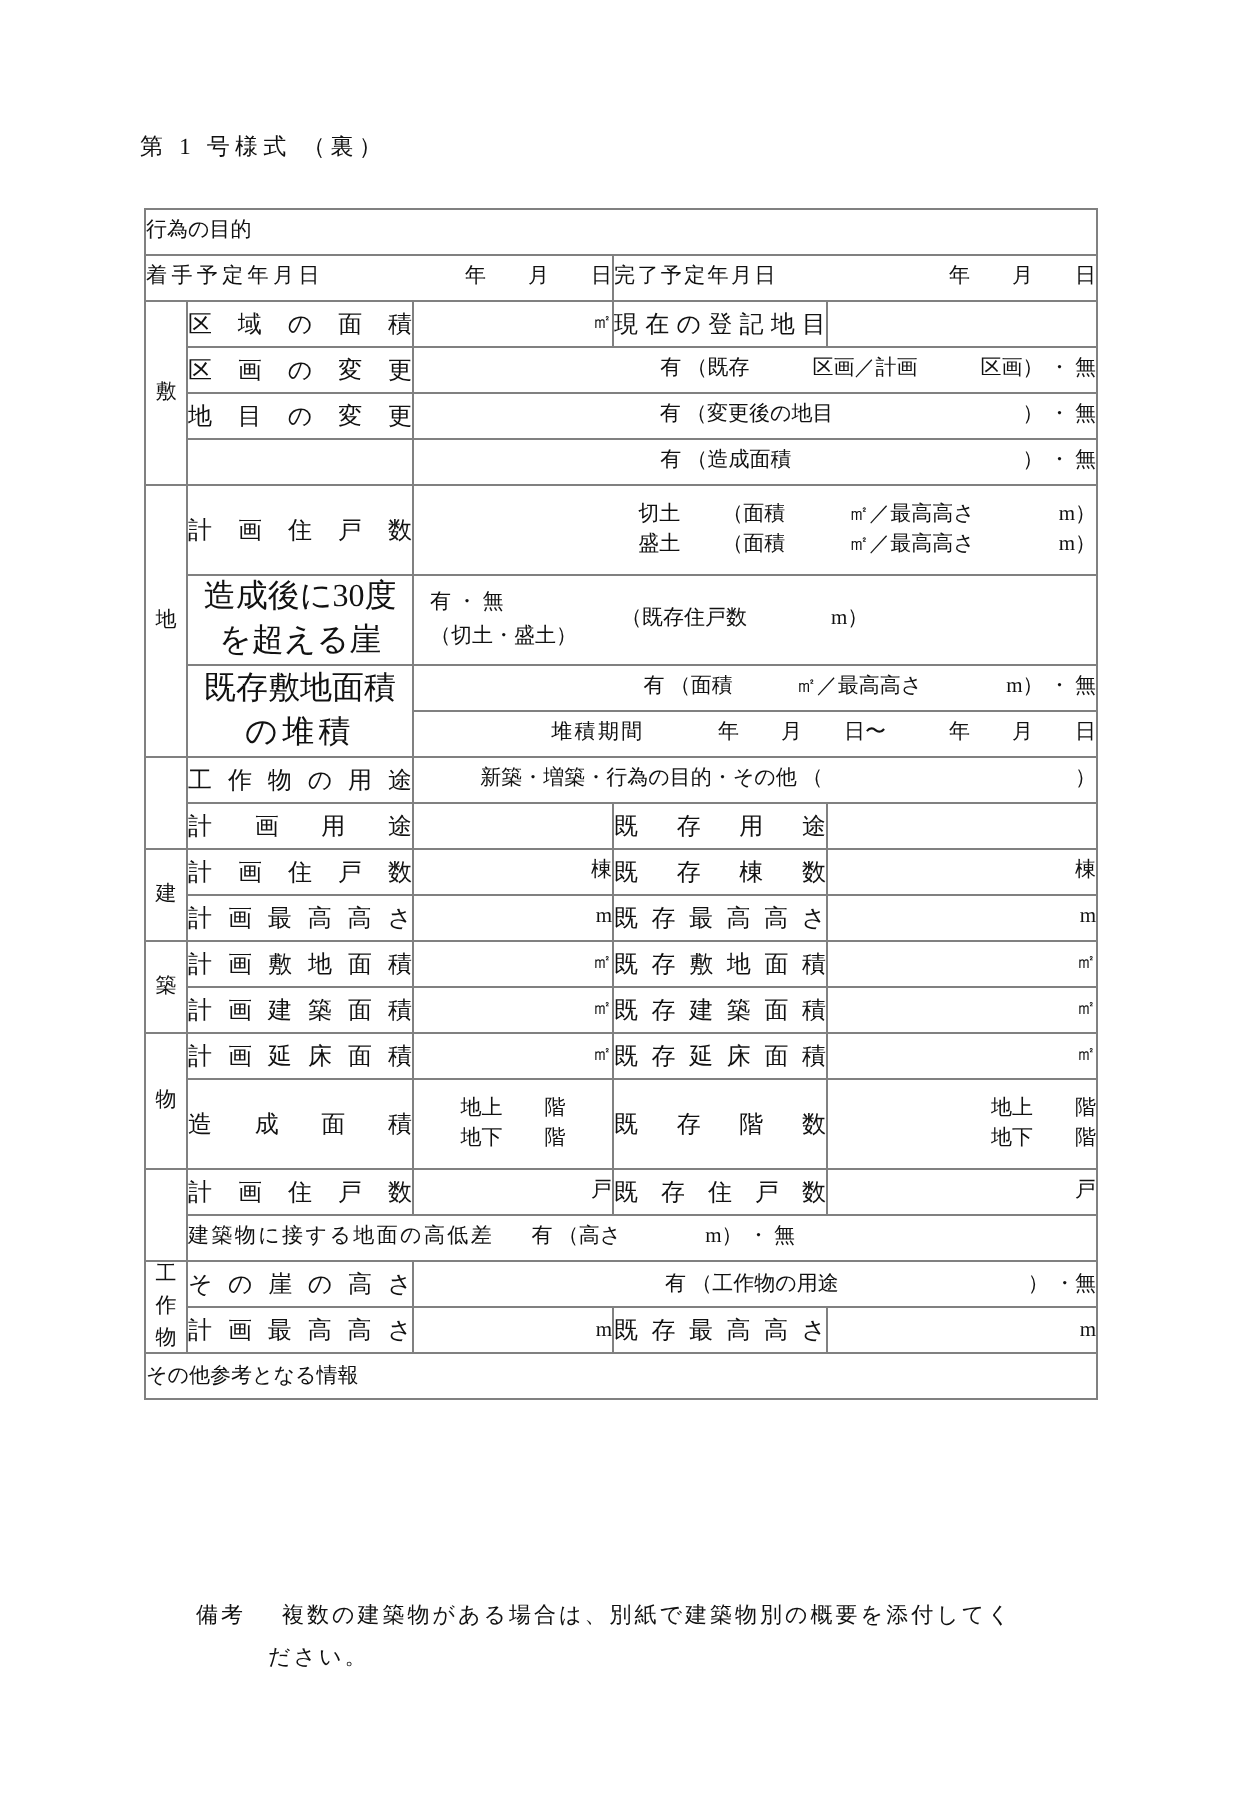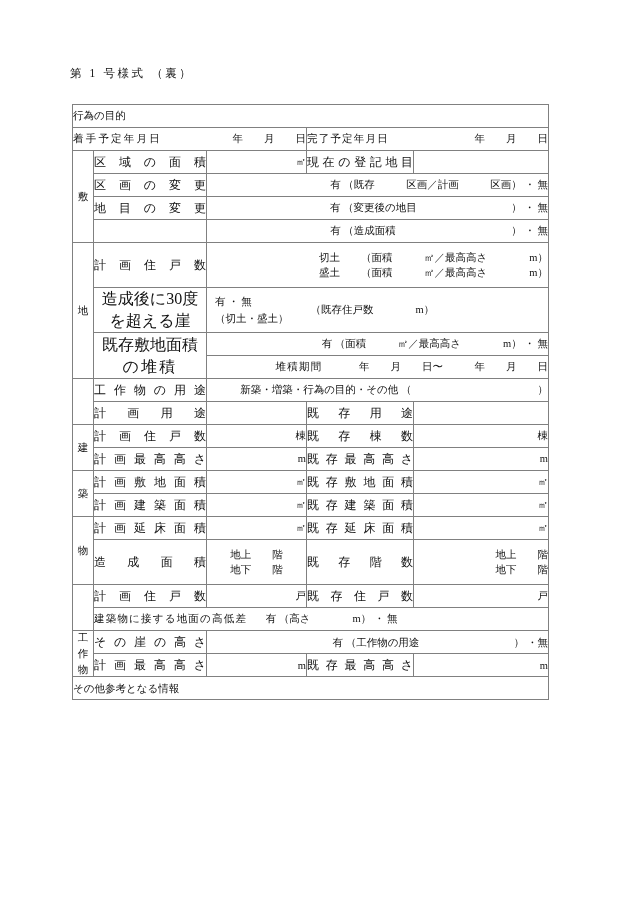--- a/index.html
+++ b/index.html
@@ -390,14 +390,18 @@
         <td class="v-right">m</td>
       </tr>
 
       <tr>
         <td class="boxcell other-box" colspan="5">その他参考となる情報</td>
       </tr>
 
     </tbody>
   </table>
 
+  <div class="remark">
+    <span>備考</span><span class="rm-gap"></span><span>複数の建築物がある場合は、別紙で建築物別の概要を添付してく</span>
+    <span class="rm-line2">ださい。</span>
+  </div>
 
 </div>
 
 </body></html>

